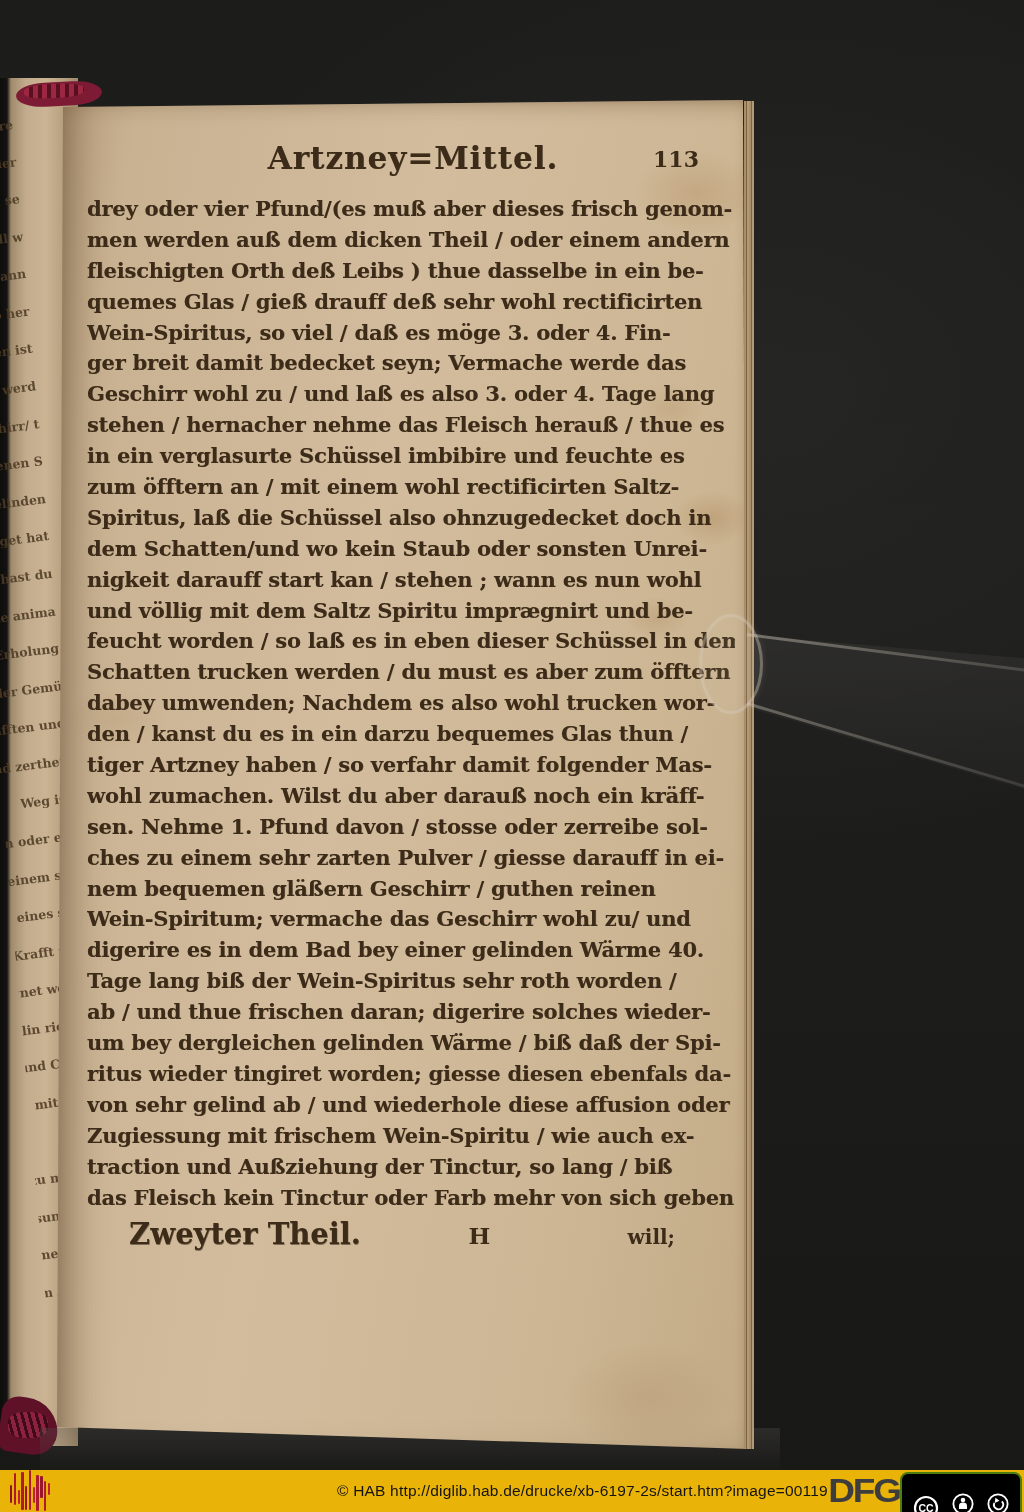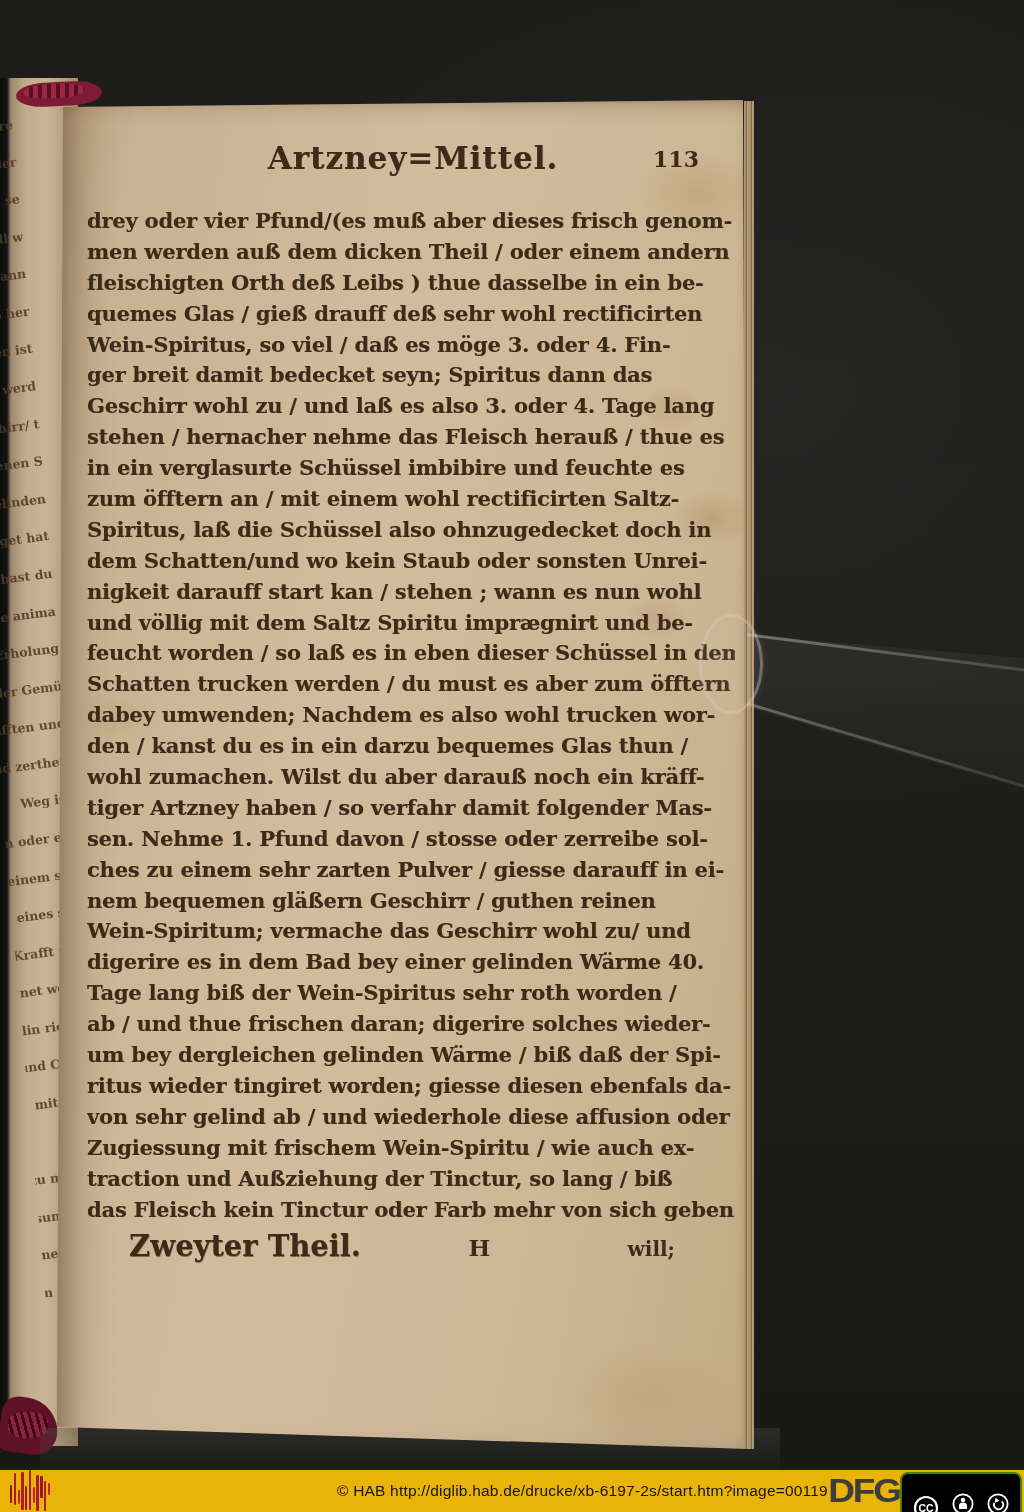--- a/index.html
+++ b/index.html
@@ -58,21 +58,21 @@
 
   
   .content{position:absolute;left:30px;top:40px;width:652px;color:#3c2b18;}
   .page-header{position:relative;height:48px;}
   .running-title{
     display:block;text-align:center;
     font:700 31px/40px "DejaVu Serif", serif;letter-spacing:1px;
     text-shadow:0.4px 0.4px 0 rgba(45,28,12,0.45);
   }
   .page-number{position:absolute;right:40px;top:8px;font:700 22px "DejaVu Serif", serif;}
-  .body-text{margin-top:20px;}
+  .body-text{margin-top:8px;}
   .line{
     width:648px;height:30.9px;overflow:hidden;white-space:nowrap;
     font:700 21px/30.9px "DejaVu Serif", serif;letter-spacing:-0.2px;
     text-align:justify;text-align-last:justify;
     text-shadow:0.35px 0.35px 0 rgba(45,28,12,0.4);
   }
   .line::after{content:"";display:inline-block;width:100%;}
   .page-footer{display:flex;align-items:baseline;margin-top:4px;padding-left:42px;justify-content:center;}
   .footer-section{font:700 29px "DejaVu Serif", serif;text-shadow:0.5px 0.5px 0 rgba(45,28,12,0.5);}
   .footer-signature{flex:1;text-align:center;font:700 23px "DejaVu Serif", serif;padding-right:30px;}
@@ -213,21 +213,21 @@
           <div class="line">drey oder vier Pfund/(es muß aber dieses frisch genom-</div>
 
           <div class="line">men werden auß dem dicken Theil / oder einem andern</div>
 
           <div class="line">fleischigten Orth deß Leibs ) thue dasselbe in ein be-</div>
 
           <div class="line">quemes Glas / gieß drauff deß sehr wohl rectificirten</div>
 
           <div class="line">Wein-Spiritus, so viel / daß es möge 3. oder 4. Fin-</div>
 
-          <div class="line">ger breit damit bedecket seyn; Spiritus dann das</div>
+          <div class="line">ger breit damit bedecket seyn; Vermache werde das</div>
 
           <div class="line">Geschirr wohl zu / und laß es also 3. oder 4. Tage lang</div>
 
           <div class="line">stehen / hernacher nehme das Fleisch herauß / thue es</div>
 
           <div class="line">in ein verglasurte Schüssel imbibire und feuchte es</div>
 
           <div class="line">zum öfftern an / mit einem wohl rectificirten Saltz-</div>
 
           <div class="line">Spiritus, laß die Schüssel also ohnzugedecket doch in</div>
@@ -239,23 +239,23 @@
           <div class="line">und völlig mit dem Saltz Spiritu imprægnirt und be-</div>
 
           <div class="line">feucht worden / so laß es in eben dieser Schüssel in dem</div>
 
           <div class="line">Schatten trucken werden / du must es aber zum öfftern</div>
 
           <div class="line">dabey umwenden; Nachdem es also wohl trucken wor-</div>
 
           <div class="line">den / kanst du es in ein darzu bequemes Glas thun /</div>
 
+          <div class="line">tiger Artzney haben / so verfahr damit folgender Mas-</div>
+
           <div class="line">wohl zumachen. Wilst du aber darauß noch ein kräff-</div>
-
-          <div class="line">tiger Artzney haben / so verfahr damit folgender Mas-</div>
 
           <div class="line">sen. Nehme 1. Pfund davon / stosse oder zerreibe sol-</div>
 
           <div class="line">ches zu einem sehr zarten Pulver / giesse darauff in ei-</div>
 
           <div class="line">nem bequemen gläßern Geschirr / guthen reinen</div>
 
           <div class="line">Wein-Spiritum; vermache das Geschirr wohl zu/ und</div>
 
           <div class="line">digerire es in dem Bad bey einer gelinden Wärme 40.</div>

